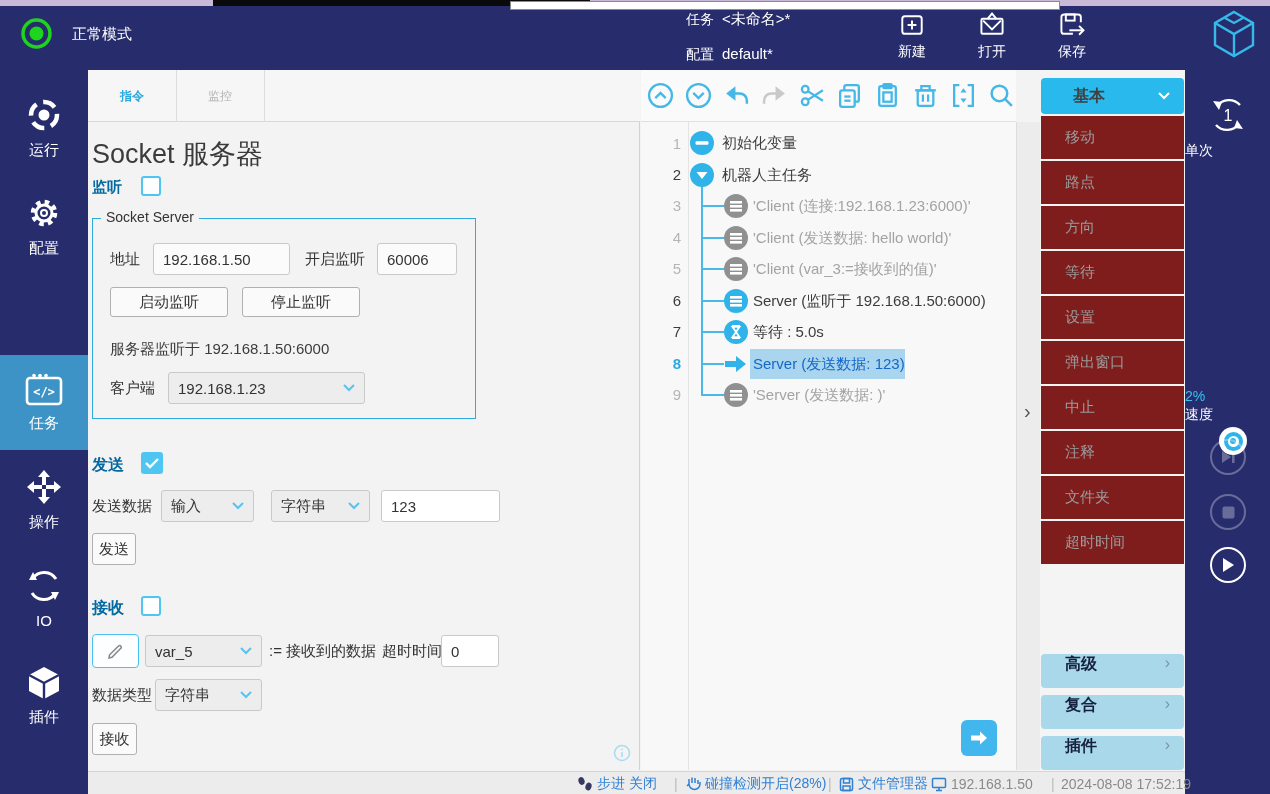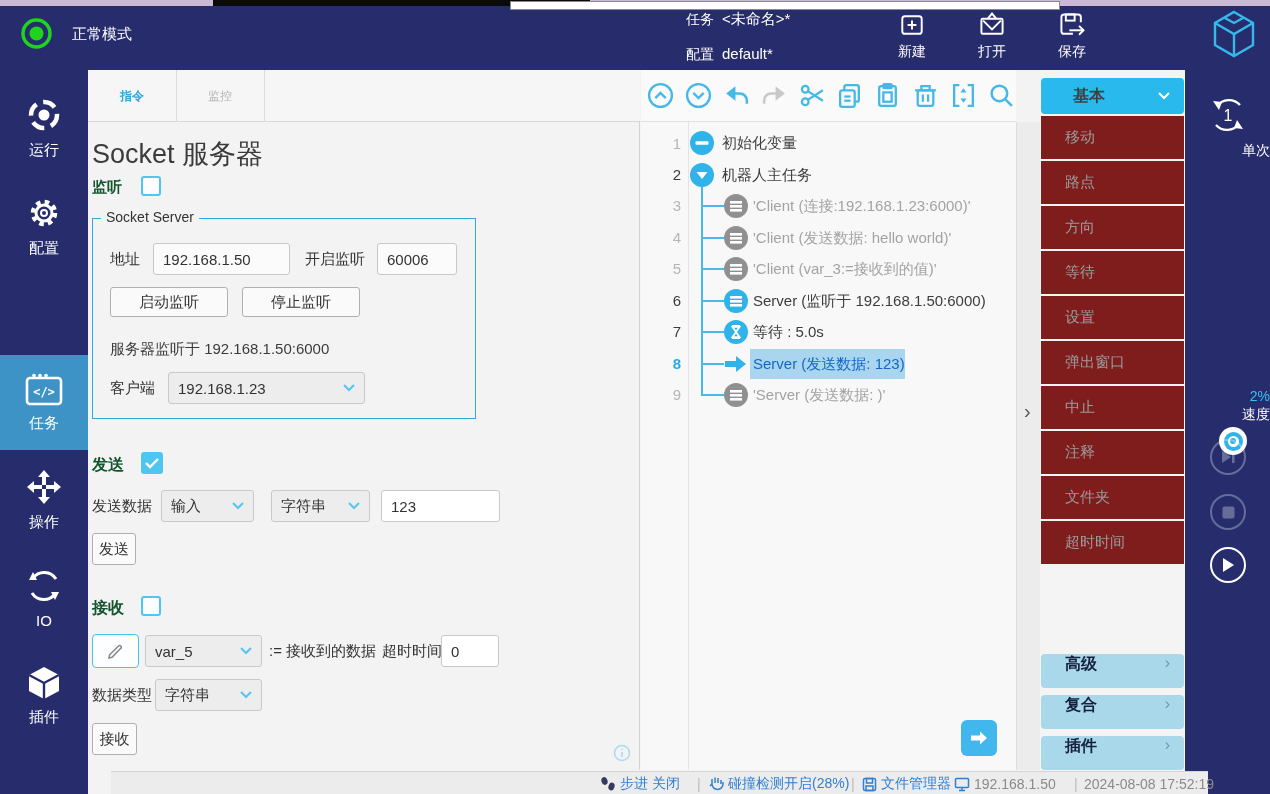--- a/index.html
+++ b/index.html
@@ -25,21 +25,21 @@
   .nav-item.active{background:#3e93c6;}
 
   
   #form-panel{left:88px;top:70px;width:552px;height:700px;background:#f3f3f3;border-right:1px solid #d2d2d2;box-sizing:border-box;}
   #tabbar{left:88px;top:70px;width:552px;height:52px;background:#f6f6f6;border-bottom:1px solid #d8d8d8;box-sizing:border-box;}
   .tab{height:52px;display:flex;align-items:center;justify-content:center;font-size:12px;}
   .tab.active{color:#2aa9e0;font-weight:bold;}
   .tab.idle{color:#b3b3b3;}
   .tabsep{top:70px;width:1px;height:52px;background:#dcdcdc;}
   #page-title{font-size:27px;color:#3b3b3b;}
-  .sec-label{font-size:16px;font-weight:bold;color:#14532d;}
+  .sec-label{font-size:16px;font-weight:bold;color:#0369a1;}
   .chk{box-sizing:border-box;border:2px solid #4fc6f1;border-radius:3px;background:#fdfeff;}
   .chk.checked{background:#4fc6f1;border-color:#4fc6f1;}
   .fieldset{border:1px solid #2fa9e1;}
   .legend{position:absolute;left:8px;top:-10px;background:#f3f3f3;padding:0 5px;font-size:14px;color:#333;}
   .flabel{font-size:15px;color:#333;display:flex;align-items:center;}
   .field{box-sizing:border-box;background:#fbfbfb;border:1px solid #c9c9c9;border-radius:3px;
          font-size:15px;color:#333;display:flex;align-items:center;padding:0 9px;}
   .drop{box-sizing:border-box;background:#ededed;border:1px solid #c9c9c9;border-radius:3px;
         font-size:15px;color:#333;display:flex;align-items:center;padding:0 9px;justify-content:space-between;}
   .btn{box-sizing:border-box;background:#fafafa;border:1px solid #b0b0b0;border-radius:3px;
@@ -66,26 +66,26 @@
   .pal-head{left:1041px;width:143px;height:36px;background:#29b9ec;border-radius:4px;color:#404040;
             font-weight:bold;font-size:16px;display:flex;align-items:center;justify-content:space-between;padding:0 14px 0 32px;box-sizing:border-box;}
   .pal-item{left:1041px;width:143px;height:43px;background:#7f1d1d;color:#9b9b9b;font-size:15px;
             display:flex;align-items:center;padding-left:24px;box-sizing:border-box;}
   .pal-group{left:1041px;width:143px;height:34px;background:#a8d8ea;color:#16213f;font-weight:bold;font-size:16px;
              display:flex;justify-content:space-between;padding:0 14px 0 24px;box-sizing:border-box;border-radius:4px;}
   .pal-chev{color:#7d95a3;font-size:16px;font-weight:normal;}
 
   
   #rail{left:1185px;top:70px;width:85px;height:724px;background:#272c6d;}
-  .rail-label{width:85px;text-align:right;color:#fff;font-size:14px;position:absolute;}
+  .rail-label{width:85px;text-align:left;color:#fff;font-size:14px;position:absolute;}
   .circ-btn{width:36px;height:36px;border-radius:50%;border:2px solid #fff;display:flex;align-items:center;justify-content:center;box-sizing:border-box;}
   .dim{opacity:0.3;}
 
   
-  #statusbar{left:88px;top:771px;width:1097px;height:23px;background:#ececec;border-top:1px solid #d5d5d5;box-sizing:border-box;margin-left:23px;}
+  #statusbar{left:88px;top:771px;width:1097px;height:23px;background:#ececec;border-top:1px solid #d5d5d5;box-sizing:border-box;}
   .sb-item{position:absolute;top:3px;height:18px;display:flex;align-items:center;gap:4px;font-size:14px;white-space:nowrap;}
   .sb-blue{color:#2f7fd3;} .sb-gray{color:#8a8a8a;} .sb-sep{color:#bbb;}
 </style>
 </head>
 <body>
 
 <div id="topbar" class="abs">
   <svg class="abs" style="left:20px;top:17px" width="33" height="33" viewBox="0 0 33 33">
     <circle cx="16.5" cy="16.5" r="13.5" fill="none" stroke="#1ed41e" stroke-width="3.5"></circle>
     <circle cx="16.5" cy="16.5" r="7" fill="#1ed41e"></circle>

